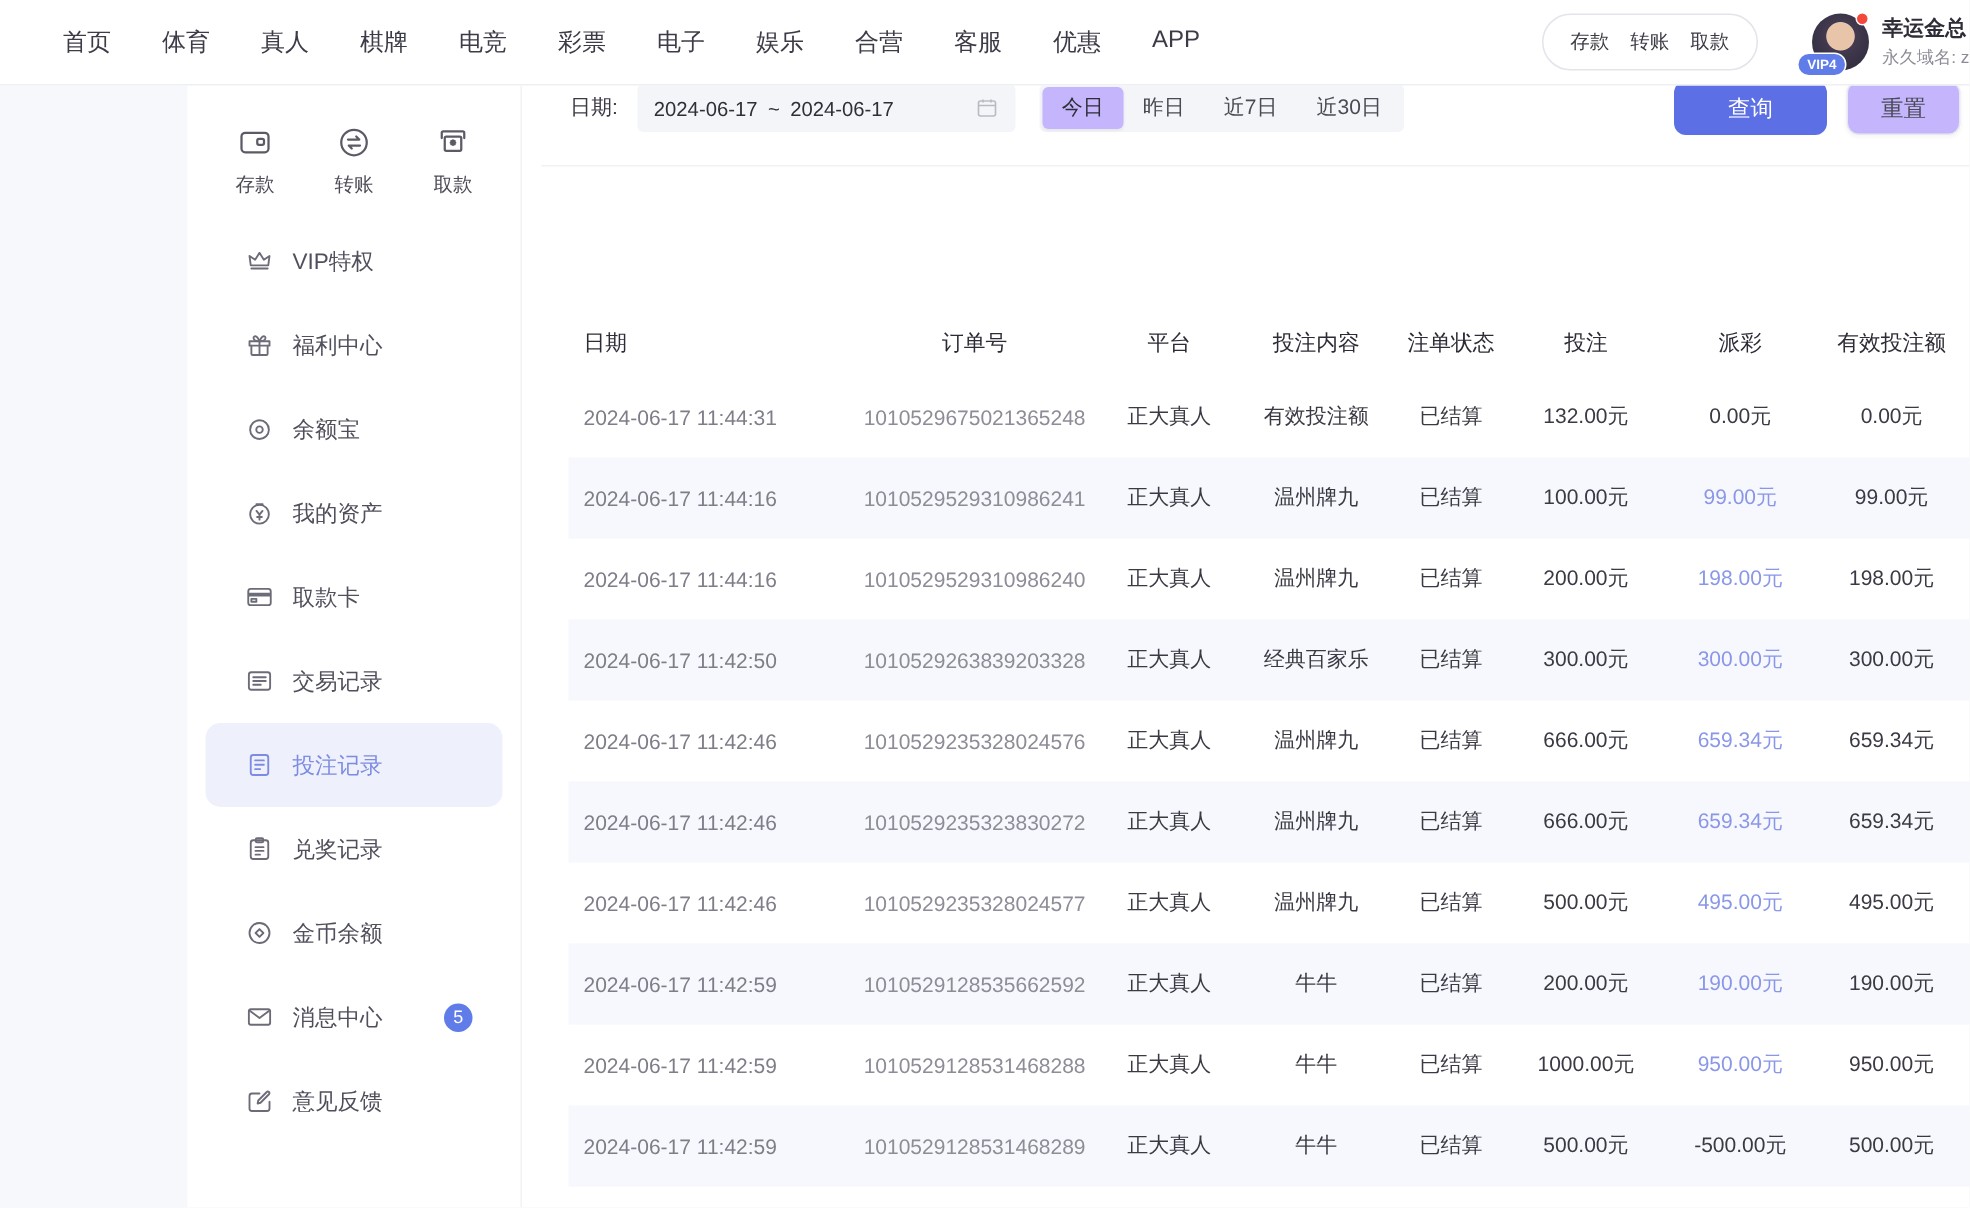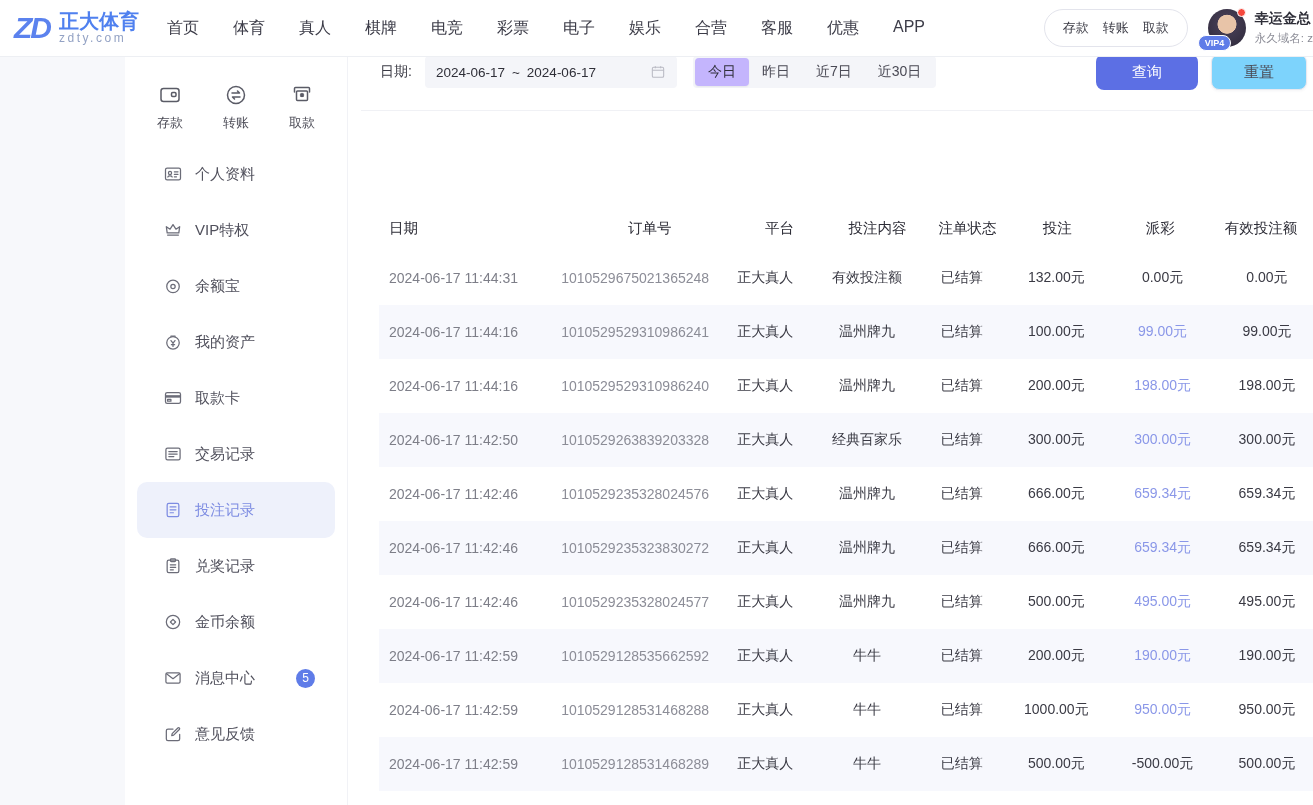--- a/index.html
+++ b/index.html
@@ -14,21 +14,21 @@
   .logo-mark { font-style:italic; font-weight:900; font-size:30px; letter-spacing:-2px; color:#5b82ee; }
   .brand { display:flex; flex-direction:column; line-height:1.08; }
   .brand-name { font-size:20px; font-weight:700; color:#4f80ef; }
   .brand-domain { font-size:12px; color:#93a2c4; letter-spacing:2.5px; }
   .main-nav { display:flex; gap:34px; margin-left:28px; }
   .nav-item { font-size:16px; color:#3c3c48; cursor:pointer; white-space:nowrap; }
   .header-right { margin-left:auto; display:flex; align-items:center; }
   .quick-pill { display:flex; gap:14px; border:1px solid #e3e4ec; border-radius:20px; padding:9px 18px;
                 font-size:13px; color:#3c3c46; }
   .quick-pill span { cursor:pointer; }
-  .avatar-wrap { position:relative; margin-left:20px; width:38px; height:38px; cursor:pointer; flex:none; }
+  .avatar-wrap { position:relative; margin-left:36px; width:38px; height:38px; cursor:pointer; flex:none; }
   .avatar-img { width:38px; height:38px; border-radius:50%;
                 background:radial-gradient(circle at 50% 40%, #e8c4a8 0 31%, #423a50 33%, #2c2838 100%); }
   .avatar-dot { position:absolute; top:-1px; right:0; width:9px; height:9px; border-radius:50%;
                 background:#f5483d; border:1.5px solid #fff; }
   .vip-badge { position:absolute; left:-10px; bottom:-4px; background:var(--badge,#5f7ce8); color:#fff;
                font-size:9px; font-weight:bold; padding:2px 6px; border-radius:9px; border:1.5px solid #fff; }
   .user-meta { margin-left:9px; white-space:nowrap; }
   .user-name { font-size:14px; font-weight:bold; color:#2e2e38; }
   .user-domain { font-size:11.5px; color:#8b8c96; margin-top:3px; }
 
@@ -56,57 +56,50 @@
   .date-label { font-size:14px; color:#3a3a44; margin-right:13px; }
   .date-input { width:252px; height:32px; background:#f4f5f9; border-radius:4px; display:flex;
                 align-items:center; gap:7px; padding:0 11px; font-size:13.5px; color:#2f2f38; cursor:pointer; }
   .date-input .cal { margin-left:auto; width:16px; height:16px; color:#b9bac4; }
   .segmented { margin-left:16px; height:32px; background:#f4f5f9; border-radius:4px; padding:2px; display:flex; }
   .segmented button { border:0; background:transparent; padding:0 13px; font-size:14px; color:#4a4a55;
                       border-radius:4px; cursor:pointer; font-family:inherit; }
   .segmented button.active { background:#c4b5fd; color:#2e2e38; box-shadow:0 1px 2px rgba(0,0,0,.06); }
   .btn { height:36px; border-radius:8px; font-size:15px; cursor:pointer; font-family:Liberation Serif, serif; }
   .btn-primary { margin-left:auto; width:102px; background:var(--accent,#5c6fe4); color:#fff; border:0; }
-  .btn-ghost { margin-left:13px; width:96px; background:#7dd3fc; color:#4a4a55; border:1px solid #e8e9f0;
+  .btn-ghost { margin-left:13px; width:76px; background:#c4b5fd; color:#4a4a55; border:1px solid #e8e9f0;
                box-shadow:0 1px 3px rgba(40,40,80,.05); }
   .divider { position:absolute; top:53px; left:13px; right:0; height:1px; background:#f0f1f5; }
   .summary { position:absolute; top:76px; left:31px; right:6px; height:52px;
              border:1px solid var(--summary-border,#8a94e3); border-radius:8px; display:flex;
              align-items:center; padding:0 21px; font-size:14px; color:#32323c; }
   .summary span { margin-right:24px; }
   .summary .prefix { margin-right:8px; }
 
   
   .table { position:absolute; top:148px; left:31px; right:0; }
   .thead, .tr { display:flex; align-items:center; }
   .thead { height:46px; font-size:14.5px; color:#2c2c36; font-weight:500; }
-  .tr { height:54px; font-size:14px;gap:15px; }
+  .tr { height:54px; font-size:14px; }
   .tbody .tr:nth-child(even) { background:var(--stripe,#f7f8fd); }
   .th, .td { text-align:center; overflow:hidden; white-space:nowrap; }
   .c1 { width:185px; text-align:left; padding-left:10px; }
   .c2 { width:172px; } .c3 { width:88px; } .c4 { width:108px; } .c5 { width:72px; }
   .c6 { width:108px; } .c7 { width:98px; } .c8 { width:104px; }
   .td.c1 { color:#7d7e88; }
   .td.c2 { color:#8c8d97; }
   .td.c3, .td.c4, .td.c5, .td.c6, .td.c7, .td.c8 { color:#3a3a44; }
   .td.c7.pos { color:var(--payout-positive,#8a97e8); }
 </style>
 </head>
 <body>
 
 <div class="page">
 
   <header class="header">
-    <div class="logo">
-      <div class="logo-mark">ZD</div>
-      <div class="brand">
-        <div class="brand-name">正大体育</div>
-        <div class="brand-domain">zdty.com</div>
-      </div>
-    </div>
     <nav class="main-nav" id="main-nav">
         <a class="nav-item">首页</a>
         <a class="nav-item">体育</a>
         <a class="nav-item">真人</a>
         <a class="nav-item">棋牌</a>
         <a class="nav-item">电竞</a>
         <a class="nav-item">彩票</a>
         <a class="nav-item">电子</a>
         <a class="nav-item">娱乐</a>
         <a class="nav-item">合营</a>
@@ -160,35 +153,35 @@
               <path d="M12 10.6v3M10.5 12.1h3M10.9 11l2.2 2.2M13.1 11l-2.2 2.2"></path>
             </svg>
           </span>
           <span>取款</span>
         </div>
       </div>
     <ul class="menu" id="sidebar-menu">
         <li class="">
           <span class="ic">
             <svg viewBox="0 0 24 24" fill="none" stroke="currentColor" stroke-width="1.5" stroke-linecap="round" stroke-linejoin="round">
-              <rect x="3" y="5" width="18" height="14" rx="2"></rect>
-              <circle cx="8.4" cy="10.8" r="1.9"></circle>
-              <path d="M5.8 15.6c.6-1.7 4.6-1.7 5.2 0M13.6 9.3h4.4M13.6 12.3h4.4M13.6 15.3h2.6"></path>
-            </svg>
-          </span>
-          <span>个人资料</span>
-        </li>
-        <li class="">
-          <span class="ic">
-            <svg viewBox="0 0 24 24" fill="none" stroke="currentColor" stroke-width="1.5" stroke-linecap="round" stroke-linejoin="round">
               <path d="M5 15.5L4 8l4.5 3L12 5.5 15.5 11 20 8l-1 7.5z"></path>
               <path d="M5.5 18h13"></path>
             </svg>
           </span>
           <span>VIP特权</span>
+        </li>
+        <li class="">
+          <span class="ic">
+            <svg viewBox="0 0 24 24" fill="none" stroke="currentColor" stroke-width="1.5" stroke-linecap="round" stroke-linejoin="round">
+              <rect x="4" y="9" width="16" height="3.5"></rect>
+              <path d="M5.5 12.5v6.5a1 1 0 0 0 1 1h11a1 1 0 0 0 1-1v-6.5M12 9v11"></path>
+              <path d="M12 9C9.5 9 7.2 8 7.2 6.4 7.2 5.1 8.6 4.6 9.7 5.4 10.8 6.2 12 9 12 9zm0 0c2.5 0 4.8-1 4.8-2.6 0-1.3-1.4-1.8-2.5-1S12 9 12 9z"></path>
+            </svg>
+          </span>
+          <span>福利中心</span>
         </li>
         <li class="">
           <span class="ic">
             <svg viewBox="0 0 24 24" fill="none" stroke="currentColor" stroke-width="1.5" stroke-linecap="round" stroke-linejoin="round">
               <circle cx="12" cy="12.5" r="7.5"></circle>
               <circle cx="12" cy="12.5" r="2.6"></circle>
             </svg>
           </span>
           <span>余额宝</span>
         </li>

